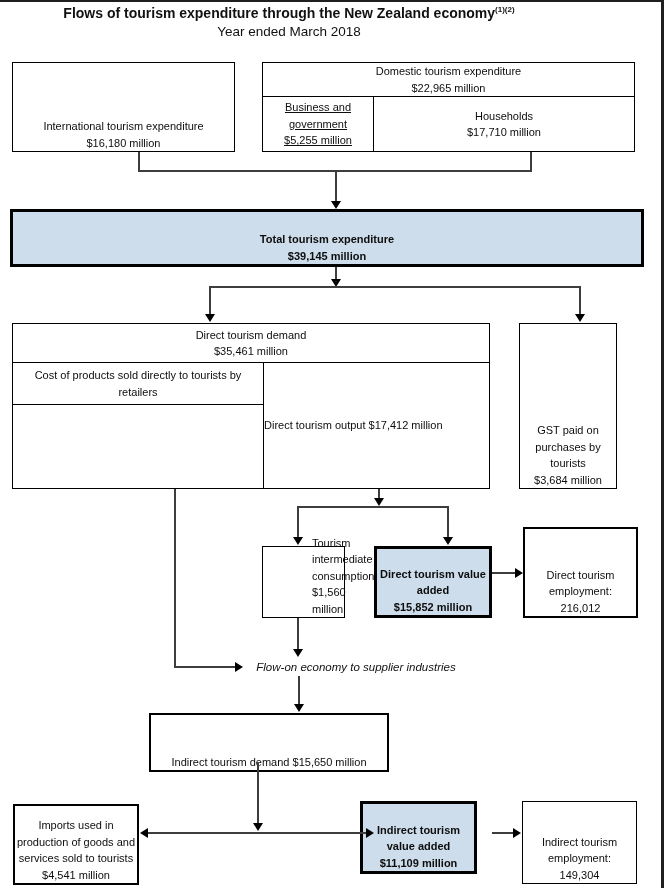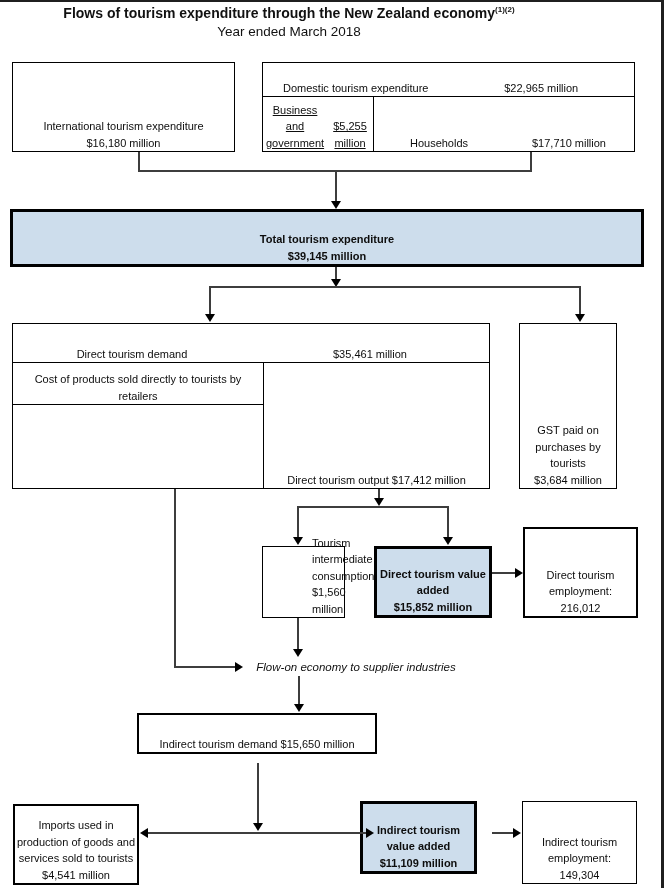--- a/index.html
+++ b/index.html
@@ -12,22 +12,22 @@
   
   .box {
     position:absolute; box-sizing:border-box; background:#fff;
     border:1.5px solid #000; display:flex; flex-direction:column;
     justify-content:flex-end; align-items:center; text-align:center;
     font-size:11px; line-height:1.5; color:#0d0d0d;
   }
   .box .tline { width:100%; padding:0 3px; box-sizing:border-box; }
   .hl { background:var(--hl,#cdddec); border-width:3px; font-weight:bold; }
   .stretch { align-items:stretch; justify-content:flex-start; padding:0; }
-  .cell { box-sizing:border-box; display:flex; flex-direction:row;
-          justify-content:center; align-items:flex-end; text-align:center; }
+  .cell { box-sizing:border-box; display:flex; flex-direction:column;
+          justify-content:center; align-items:flex-start; text-align:center; }
   
   #b-dom .dom-header { height:34px; border-bottom:1.5px solid #000; }
   #b-dom .dom-row { flex:1; display:flex; align-items:stretch; }
   #b-dom .dom-bg { width:111px; border-right:1.5px solid #000;text-decoration:underline; }
   #b-dom .dom-hh { flex:1; }
   
   #b-dd .dd-header { height:39px; border-bottom:1.5px solid #000; }
   #b-dd .dd-row { flex:1; display:flex; align-items:stretch; }
   #b-dd .dd-left { width:250px; border-right:1.5px solid #000; display:flex; flex-direction:column; }
   #b-dd .dd-cost { height:42px; border-bottom:1.5px solid #000; padding:0 6px; }
@@ -40,21 +40,21 @@
   #title sup{ font-size:8px; }
   #subtitle { left:0; top:24px; width:578px; text-align:center; font-size:13.5px; }
   #b-intl { left:12px;  top:62px;  width:223px; height:90px; }
   #b-dom  { left:262px; top:62px;  width:373px; height:90px; }
   #b-total{ left:10px;  top:209px; width:634px; height:58px; }
   #b-dd   { left:12px;  top:323px; width:478px; height:166px; }
   #b-gst  { left:519px; top:323px; width:98px; height:166px; }
   #b-tic  { left:262px; top:546px; width:83px;  height:72px;padding-left:46px; }
   #b-dva  { left:374px; top:546px; width:118px; height:72px; }
   #b-de   { left:523px; top:527px; width:115px; height:91px; border-width:2px; }
-  #b-id   { left:137px; top:713px; width:240px; height:41px; border-width:2px; }
+  #b-id   { left:149px; top:713px; width:240px; height:59px; border-width:2px; }
   #b-iu   { left:13px;  top:804px; width:126px; height:81px; border-width:2px; }
   #b-iva  { left:360px; top:801px; width:117px; height:73px; }
   #b-ie   { left:522px; top:801px; width:115px; height:83px; }
   #flow-on{ left:250px; top:661px; width:212px; text-align:center;
             font-style:italic; font-size:11.5px; }
   
   .ln { position:absolute; background:#3d3d3d; }
   .ar { position:absolute; width:0; height:0; }
   .ar.down  { border-left:5px solid transparent; border-right:5px solid transparent; border-top:8px solid #000; }
   .ar.right { border-top:5px solid transparent; border-bottom:5px solid transparent; border-left:8px solid #000; }

